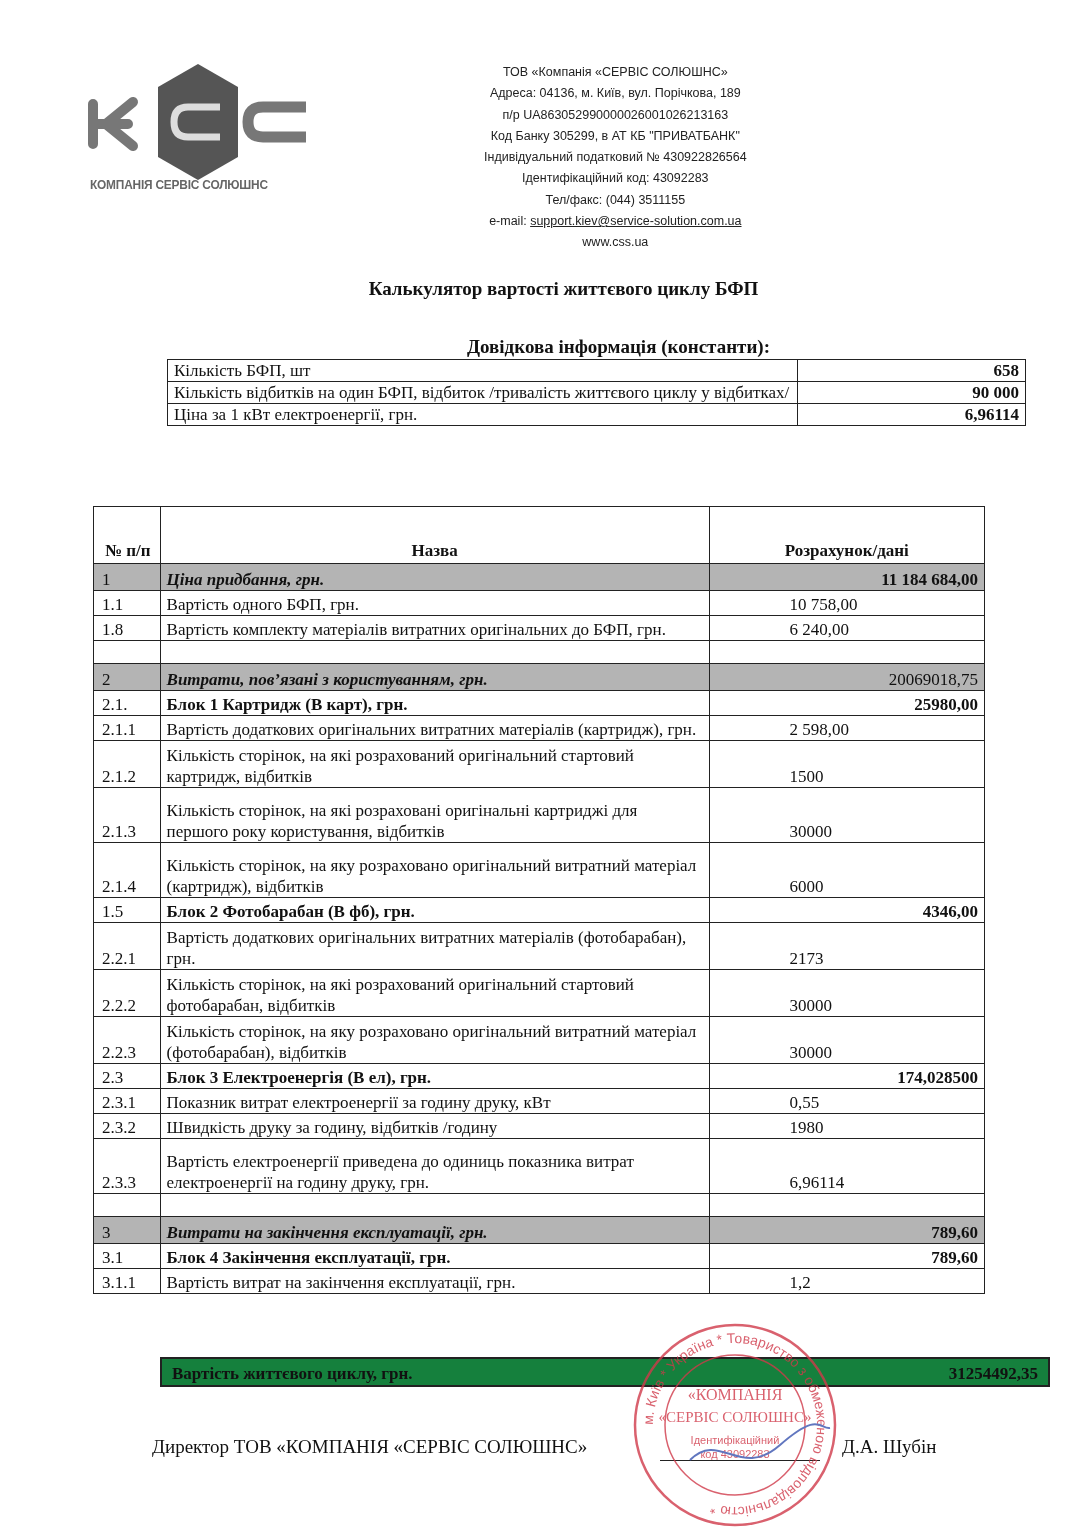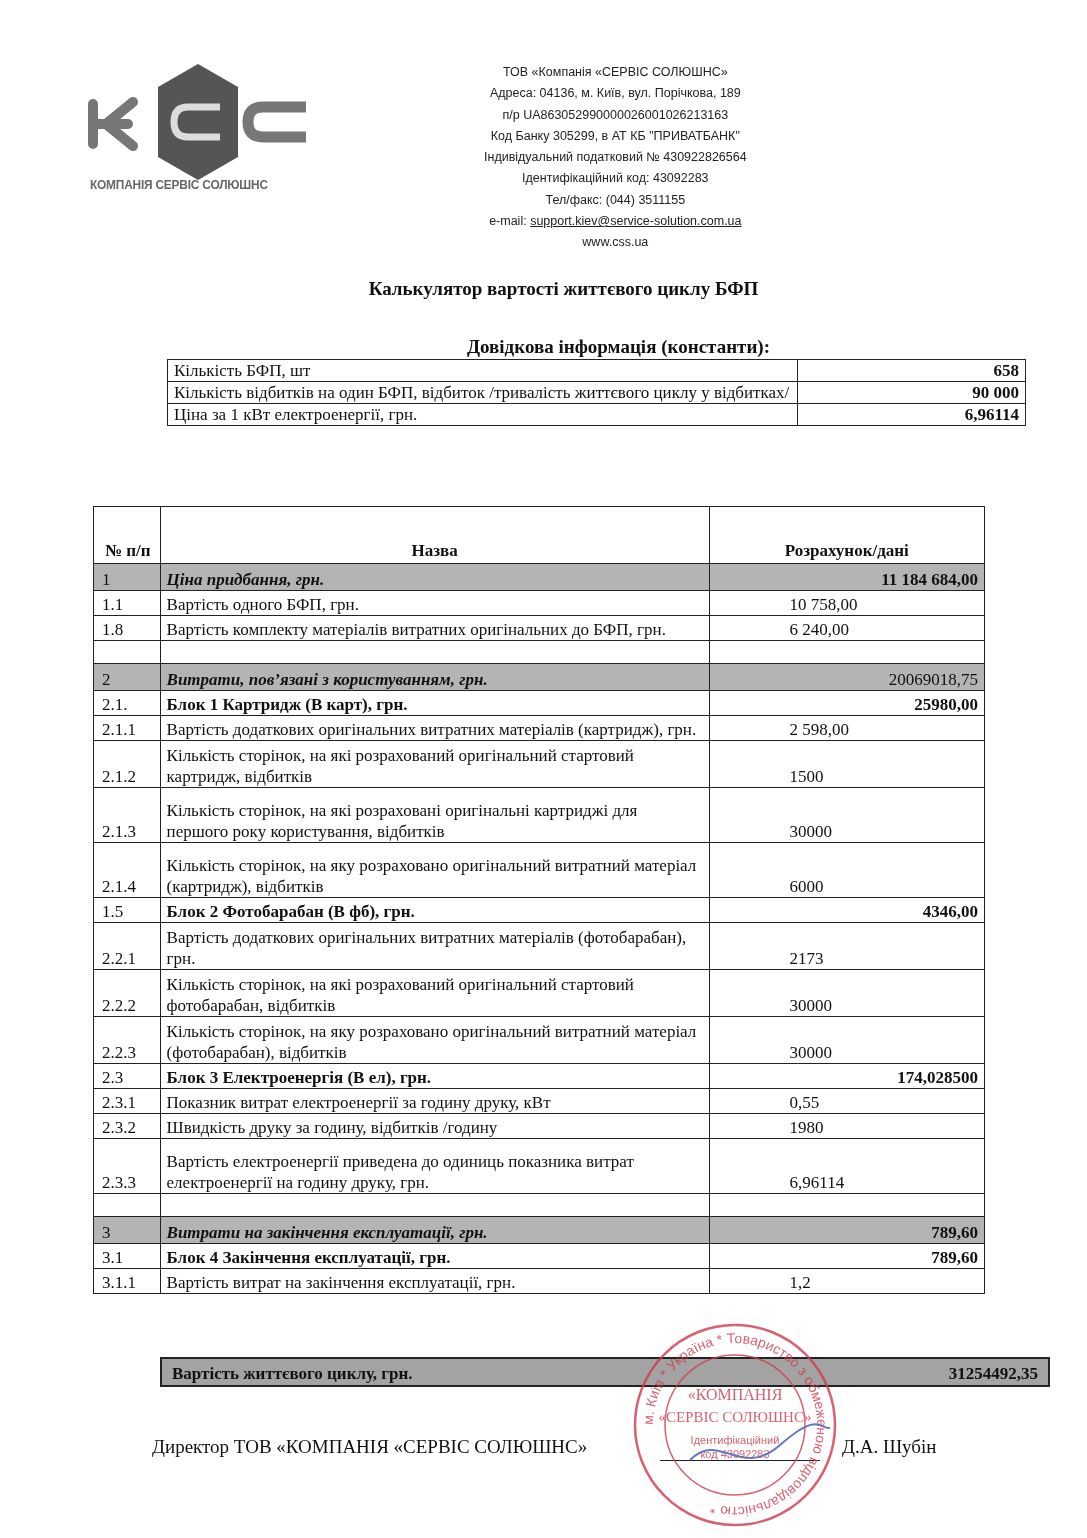--- a/index.html
+++ b/index.html
@@ -25,21 +25,21 @@
   .main tr.sec td.name { font-weight: bold; font-style: italic; }
   .main tr.sec td.val.bold, .main tr.blk td.val { font-weight: bold; text-align: right; }
   .main tr.sec td.val.plain { text-align: right; }
   .main tr.blk td.name { font-weight: bold; }
   .main tr.blk td { height: 24px; }
   .main tr.it td { height: 24px; }
   .main tr.it td.val { padding-left: 80px; }
   .main tr.tall td { height: 46px; }
   .main tr.taller td { height: 54px; }
   .main tr.empty td { height: 22px; }
-  .total { position: absolute; left: 160px; top: 1357px; width: 890px; height: 30px; background: #a3a3a3; border: 2px solid #222; box-sizing: border-box; font-weight: bold; font-size: 17px; }
+  .total { position: absolute; left: 160px; top: 1357px; width: 890px; height: 30px; background: #15803d; border: 2px solid #222; box-sizing: border-box; font-weight: bold; font-size: 17px; }
   .total .lbl { position: absolute; left: 10px; top: 5px; }
   .total .val { position: absolute; right: 10px; top: 5px; }
   .sig { position: absolute; left: 152px; top: 1436px; font-size: 19px; }
   .sig-line { position: absolute; left: 660px; top: 1460px; width: 160px; border-bottom: 1px solid #222; }
   .sig-name { position: absolute; left: 842px; top: 1436px; font-size: 19px; font-family: Liberation Serif, serif; }
   .stamp { position: absolute; left: 630px; top: 1320px; width: 210px; height: 210px; opacity: 0.8; }
 </style>
 </head>
 <body>
 

